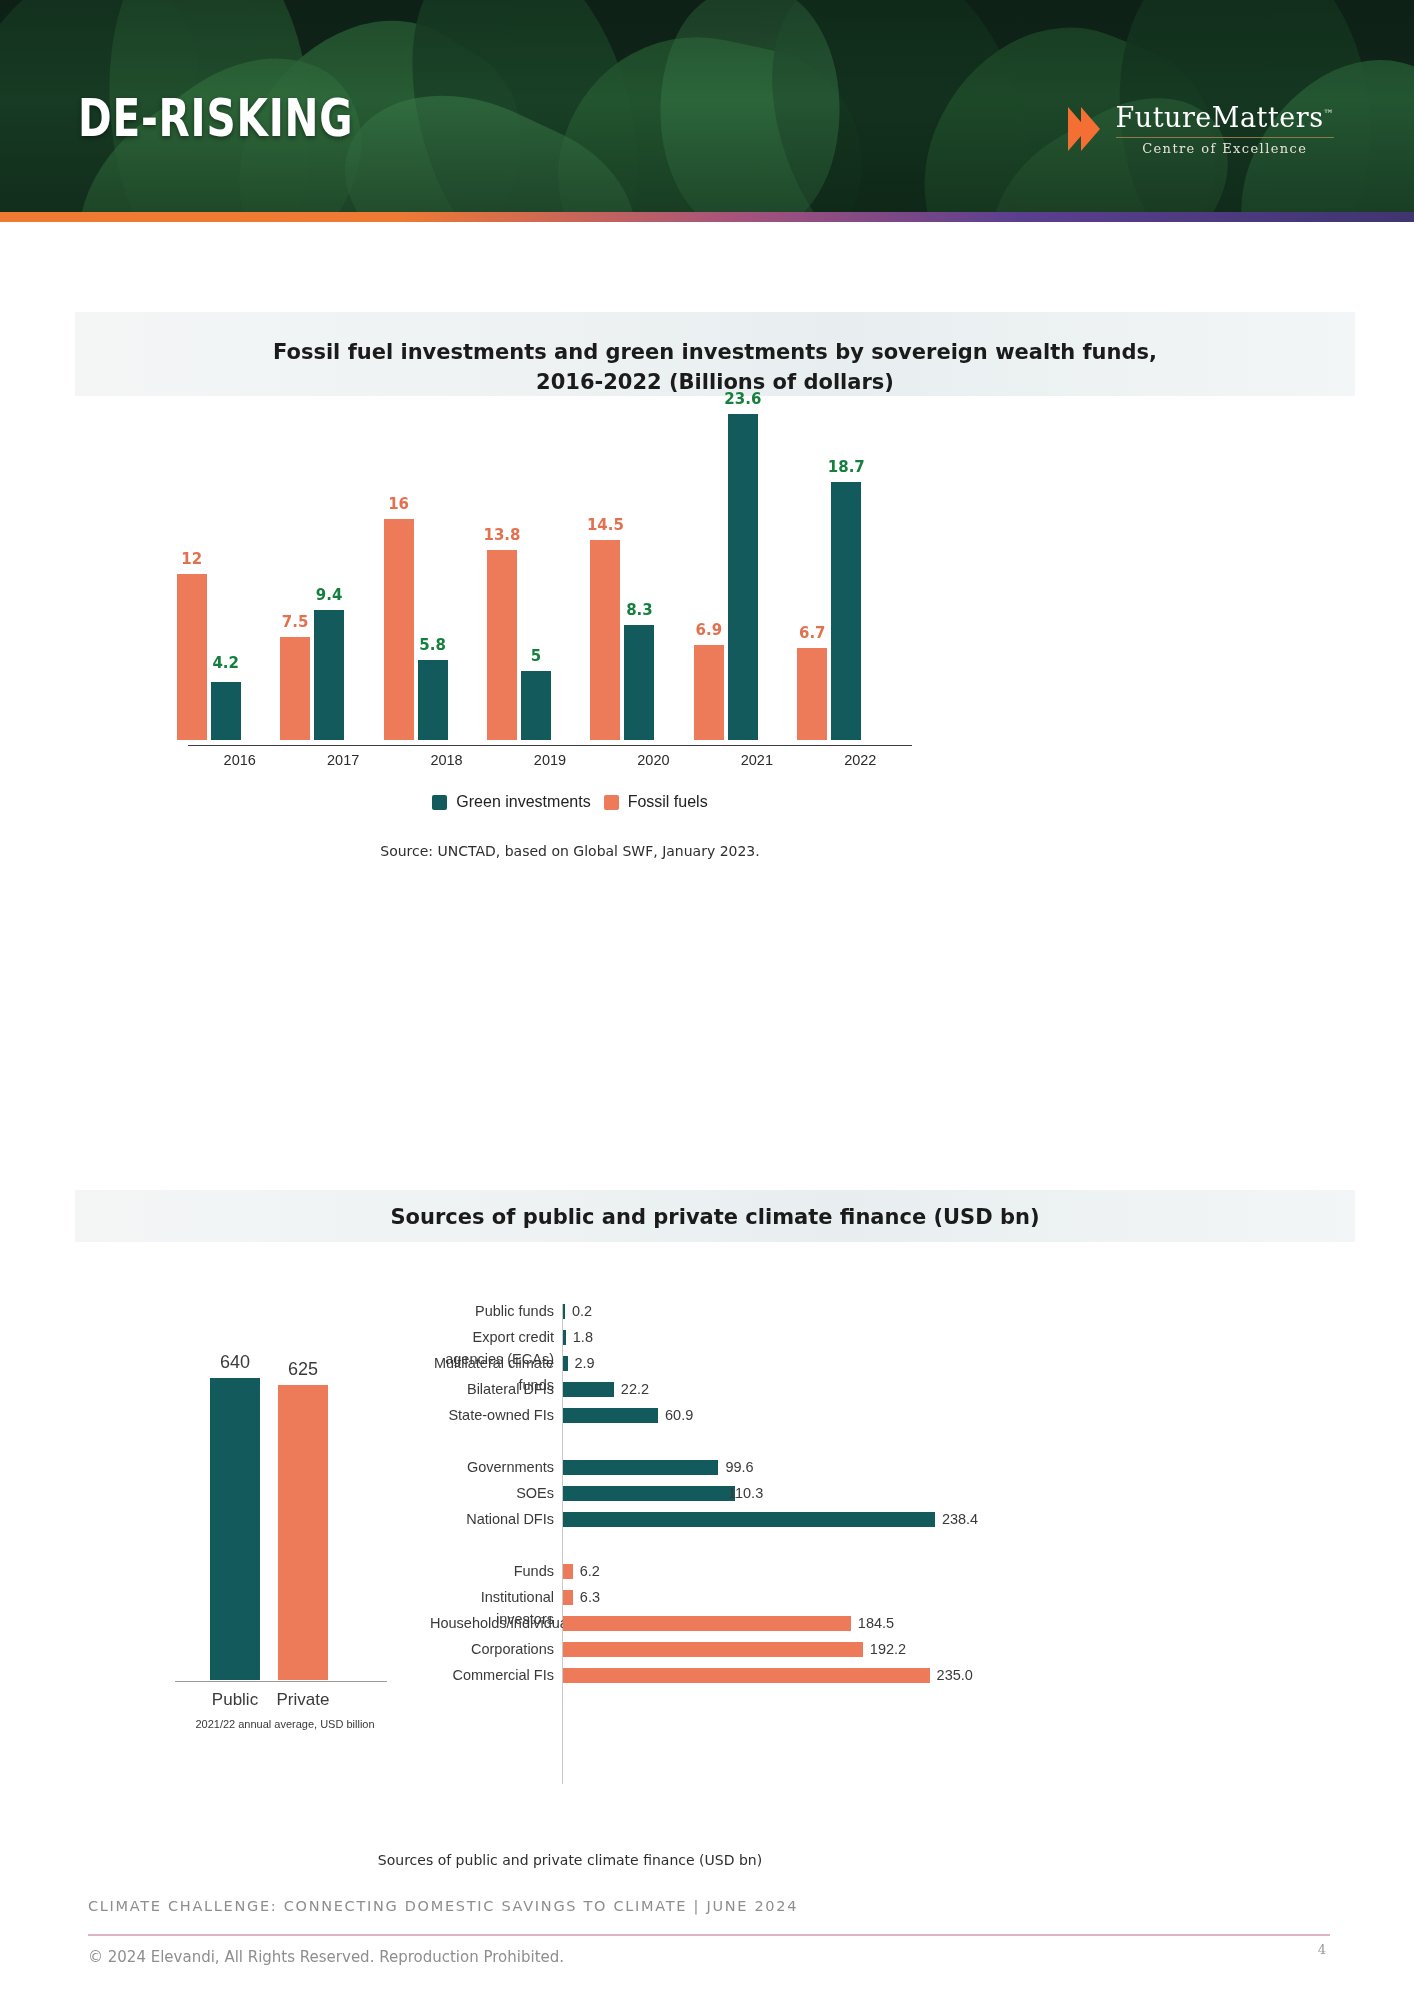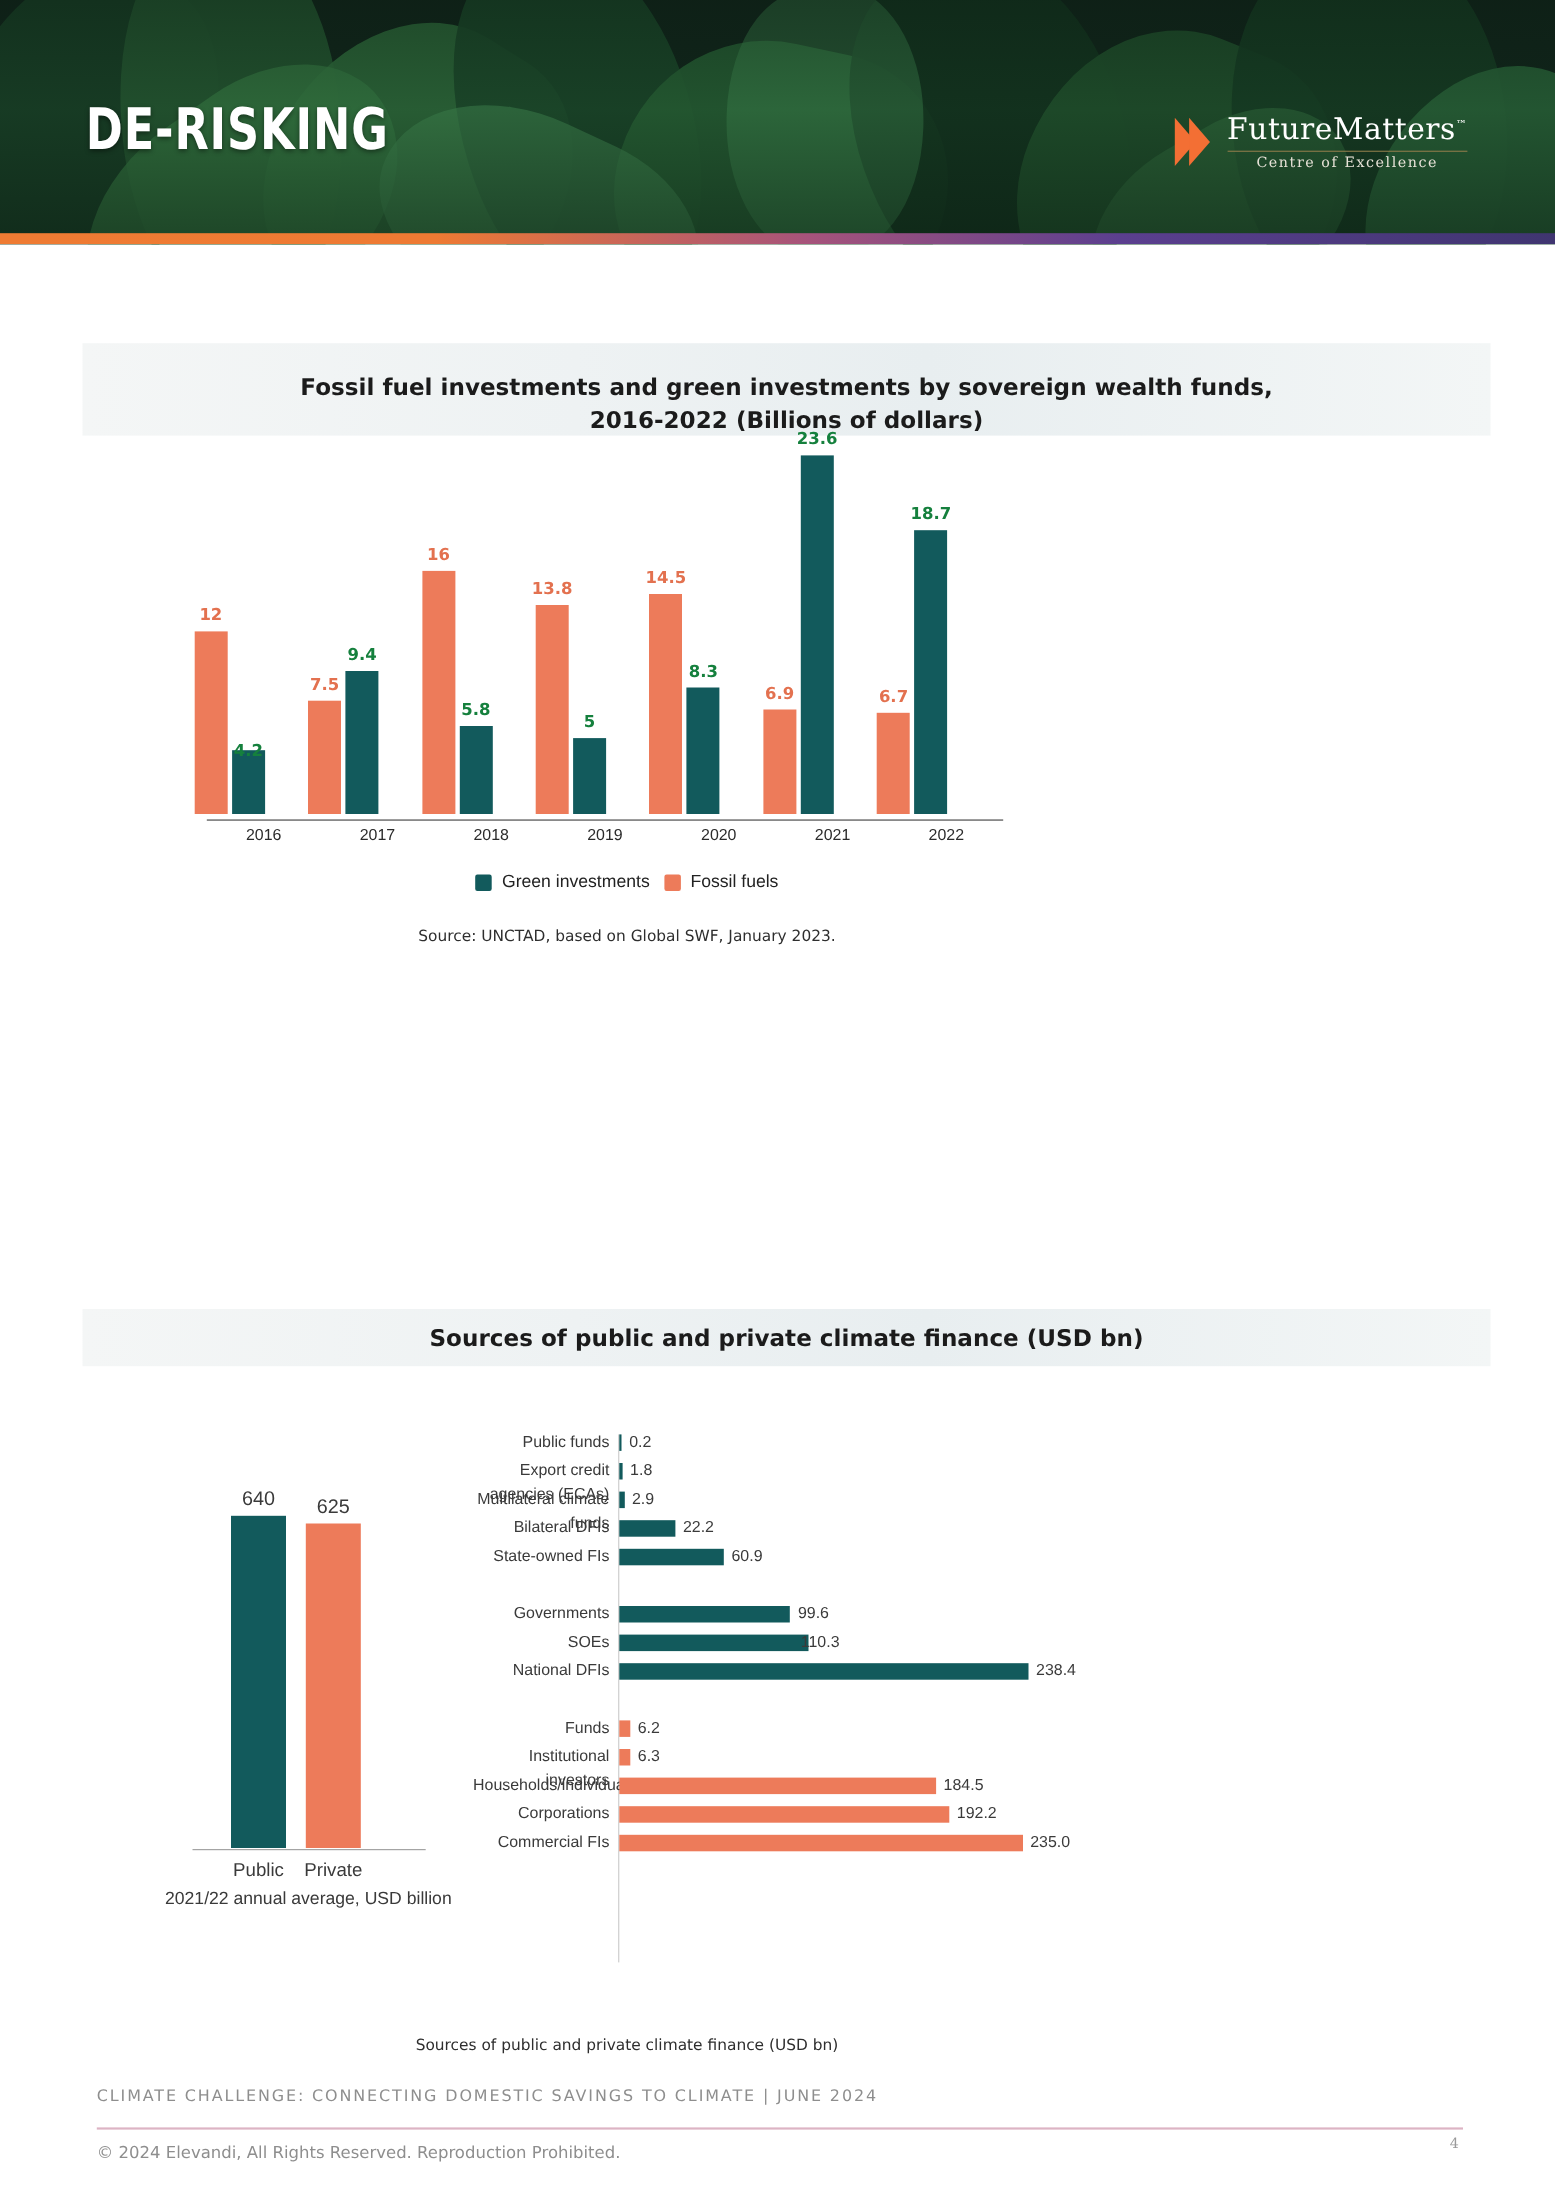--- a/index.html
+++ b/index.html
@@ -117,22 +117,22 @@
   .c2l-val {
     position:absolute; width:80px; text-align:center;
     font-family:"Liberation Sans", sans-serif; font-size:18px; color:#3a3a3a;
   }
   .c2l-axis { position:absolute; left:175px; top:1681px; width:212px; height:1px; background:#9b9b9b;}
   .c2l-xlab {
     position:absolute; width:90px; text-align:center;
     font-family:"Liberation Sans", sans-serif; font-size:17px; color:#3a3a3a;
   }
   .c2l-caption {
-    position:absolute; left:150px; top:1718px; width:270px; text-align:left;
-    font-family:"Liberation Sans", sans-serif; font-size:16px; color:#3a3a3a;
+    position:absolute; left:150px; top:1718px; width:270px; text-align:center;
+    font-family:"Liberation Sans", sans-serif; font-size:11px; color:#3a3a3a;
   }
 
   
   .chart2r { position:absolute; left:430px; top:1300px; width:620px; height:500px; }
   .hb-baseline { position:absolute; left:132px; top:4px; width:1px; height:480px; background:#c9c9c9; }
   .hb-row { position:absolute; left:0; width:620px; height:22px; }
   .hb-name {
     position:absolute; left:0; width:124px; text-align:right;
     font-family:"Liberation Sans", sans-serif; font-size:14.5px; color:#3a3a3a;
     line-height:22px;
@@ -213,21 +213,21 @@
     <div class="panel-title" style="font-size:21px; padding-top:26px;">
       <div>Fossil fuel investments and green investments by sovereign wealth funds,</div>
       <div>2016-2022 (Billions of dollars)</div>
     </div>
   </div>
 
   <div id="chart1-plot" class="chart1">
       <div class="c1-bar fossil" style="left: 16.7143px; width: 30px; height: 165.6px;"></div>
       <div class="c1-lab fossil" style="left: 1.71429px; bottom: 171.6px;">12</div>
       <div class="c1-bar green" style="left: 50.7143px; width: 30px; height: 57.96px;"></div>
-      <div class="c1-lab green" style="left: 35.7143px; bottom: 49px; margin-top: 24px;">4.2</div>
+      <div class="c1-lab green" style="left: 35.7143px; bottom: 68px; margin-top: 24px;">4.2</div>
       <div class="c1-bar fossil" style="left: 120.143px; width: 30px; height: 103.5px;"></div>
       <div class="c1-lab fossil" style="left: 105.143px; bottom: 109.5px;">7.5</div>
       <div class="c1-bar green" style="left: 154.143px; width: 30px; height: 129.72px;"></div>
       <div class="c1-lab green" style="left: 139.143px; bottom: 135.72px;">9.4</div>
       <div class="c1-bar fossil" style="left: 223.571px; width: 30px; height: 220.8px;"></div>
       <div class="c1-lab fossil" style="left: 208.571px; bottom: 226.8px;">16</div>
       <div class="c1-bar green" style="left: 257.571px; width: 30px; height: 80.04px;"></div>
       <div class="c1-lab green" style="left: 242.571px; bottom: 86.04px;">5.8</div>
       <div class="c1-bar fossil" style="left: 327px; width: 30px; height: 190.44px;"></div>
       <div class="c1-lab fossil" style="left: 312px; bottom: 196.44px;">13.8</div>

